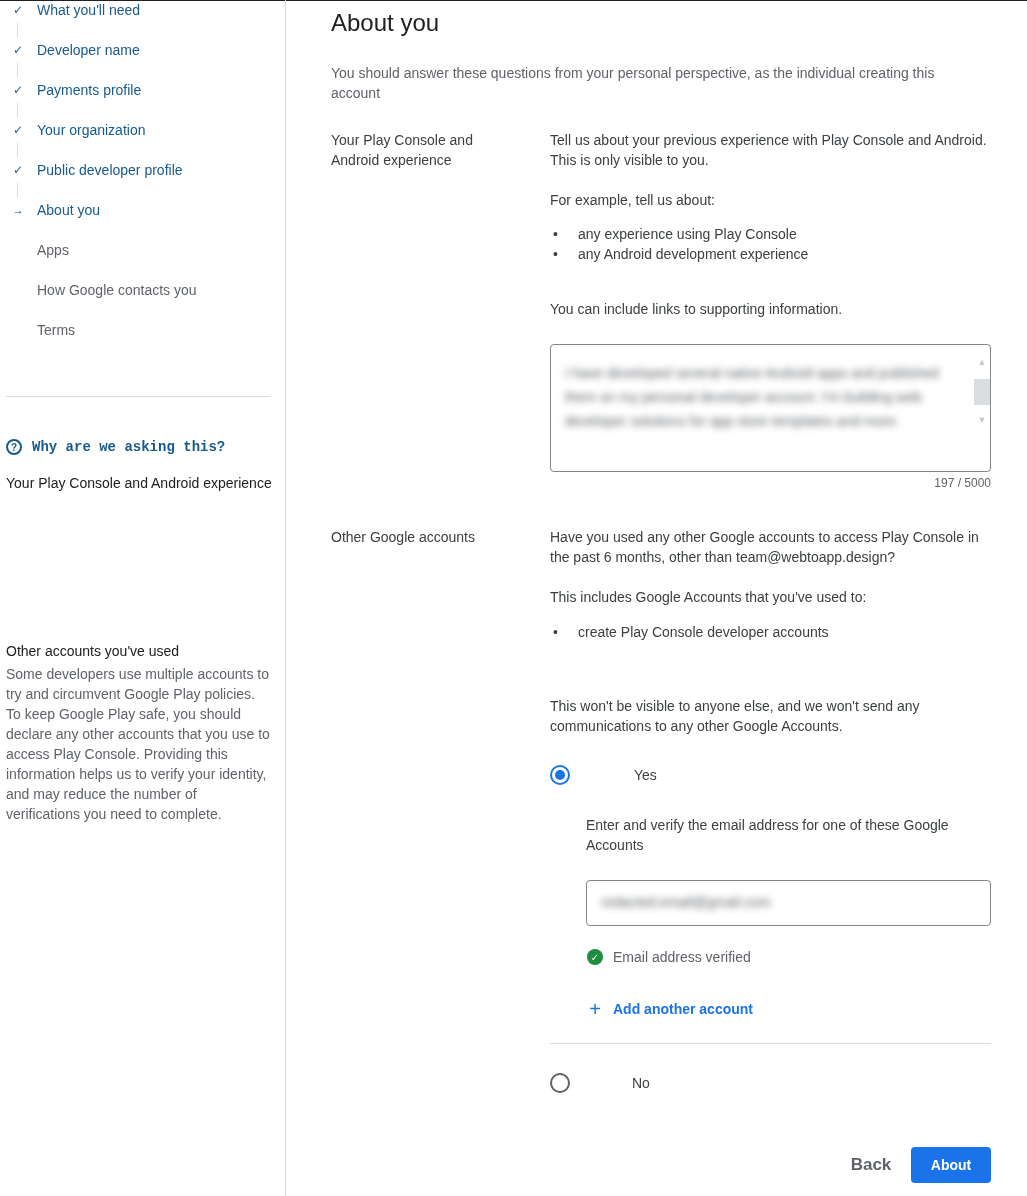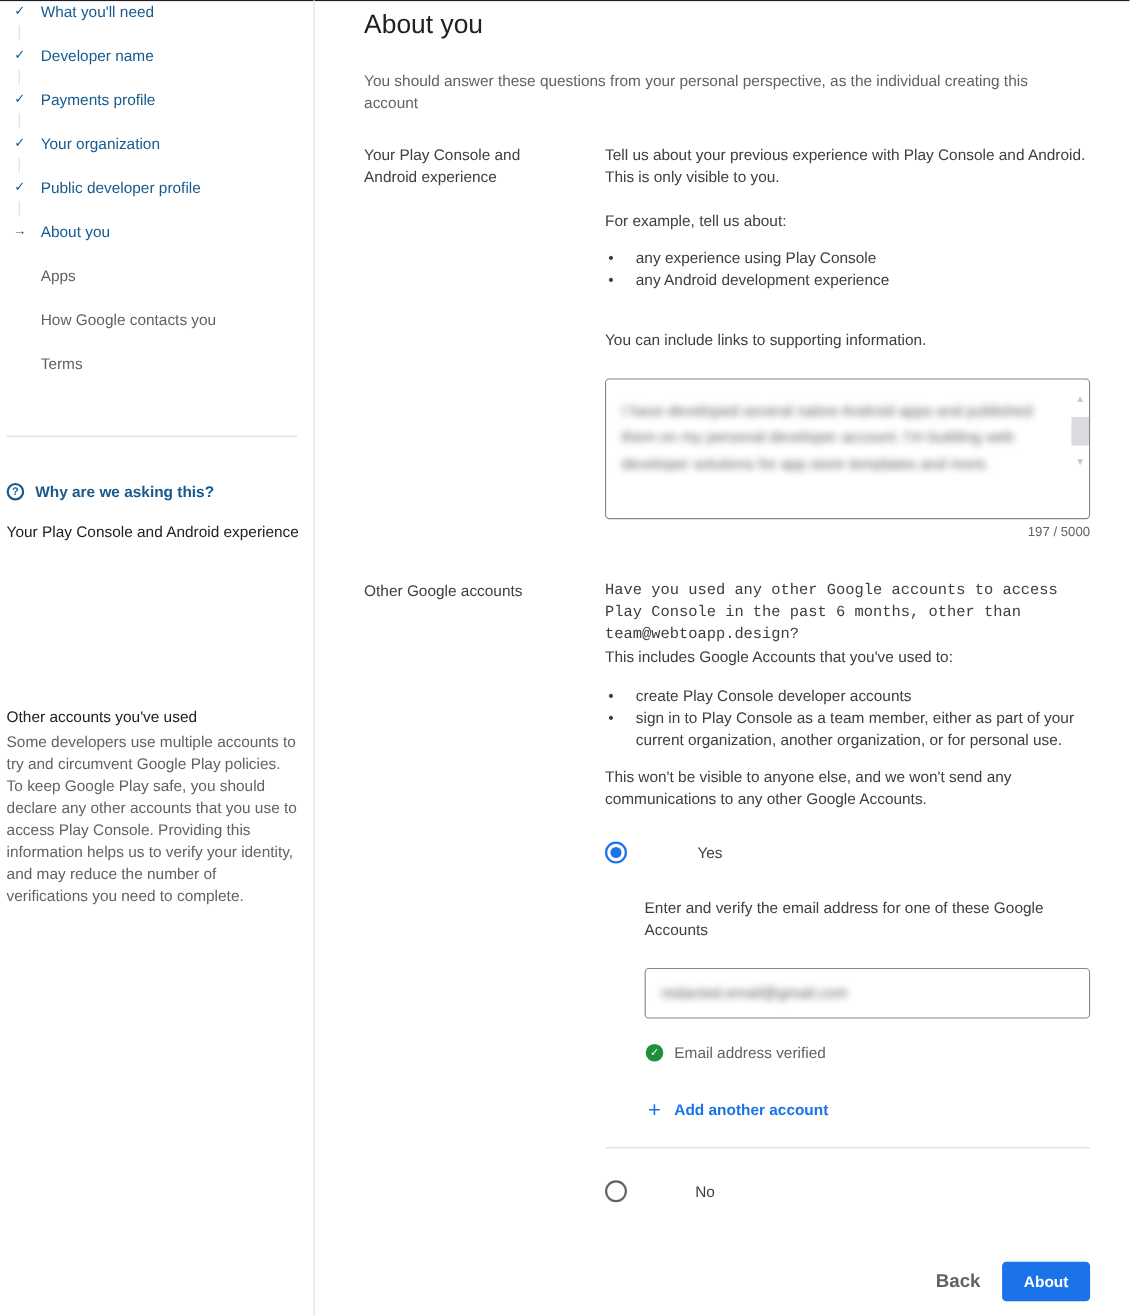--- a/index.html
+++ b/index.html
@@ -15,21 +15,21 @@
     .step .sicon { position: absolute; left: 11px; width: 14px; text-align: center; font-size: 12px; color: #1a5a8a; line-height: 20px; }
     .step .slabel { position: absolute; left: 37px; font-size: 14px; line-height: 20px; white-space: nowrap; }
     .step.done .slabel, .step.current .slabel { color: #185a8d; }
     .step.todo .slabel { color: #5f6368; text-align: right; }
     .connector { position: absolute; left: 17px; width: 1px; height: 14px; background: #dadce0; }
 
     .sidebar-divider { position: absolute; left: 6px; top: 396px; width: 264px; height: 1px; background: #dadce0; }
 
     .why { position: absolute; left: 6px; top: 437px; display: flex; align-items: center; cursor: pointer; }
     .why .qicon { width: 16px; height: 16px; border: 2px solid #185a8d; border-radius: 50%; color: #185a8d; font-size: 10px; font-weight: bold; display: flex; align-items: center; justify-content: center; }
-    .why .wlabel { margin-left: 10px; font-size: 14px; font-weight: bold; color: #185a8d; line-height: 20px; }
+    .why .wlabel { margin-left: 10px; font-size: 14px; font-weight: bold; color: #185a8d; line-height: 20px; font-family: Liberation Mono, monospace; }
 
     .help-block { position: absolute; left: 6px; width: 266px; font-size: 14px; line-height: 20px; }
     .help-title { color: #202124; }
     .help-body { color: #5f6368; margin-top: 3px; }
 
     
     .main { position: absolute; left: 331px; top: 0; width: 660px; }
     .page-title { position: absolute; left: 0; top: 7px; font-size: 24px; color: #202124; line-height: 32px; white-space: nowrap; font-weight: normal; }
     .intro { position: absolute; left: 0; top: 63px; width: 640px; font-size: 14px; line-height: 20px; color: #5f6368; }
 
@@ -153,25 +153,24 @@
     <div class="blurtext">I have developed several native Android apps and published them on my personal developer account. I'm building web developer solutions for app store templates and more.</div>
     <div class="scrollbar">
       <span class="up">▲</span>
       <span class="thumb"></span>
       <span class="down">▼</span>
     </div>
   </div>
   <div class="counter">197 / 5000</div>
 
   <div class="row-label" style="top:527px;">Other Google accounts</div>
-  <div class="col" style="top:527px;font-family:Liberation Mono, monospace;">Have you used any other Google accounts to access Play Console in the past 6 months, other than team@webtoapp.design?</div>
+  <div class="col" style="top:527px;">Have you used any other Google accounts to access Play Console in the past 6 months, other than team@webtoapp.design?</div>
   <div class="col" style="top:587px;">This includes Google Accounts that you've used to:</div>
   <ul class="col bullets" style="top:622px;">
     <li>create Play Console developer accounts</li>
-    <li>sign in to Play Console as a team member, either as part of your current organization, another organization, or for personal use.</li>
   </ul>
   <div class="col" style="top:696px;">This won't be visible to anyone else, and we won't send any communications to any other Google Accounts.</div>
 
   <div class="radio-row" style="top:765px;">
     <span class="radio checked"></span>
     <span class="radio-label">Yes</span>
   </div>
 
   <div class="sub-label">Enter and verify the email address for one of these Google Accounts</div>
 

